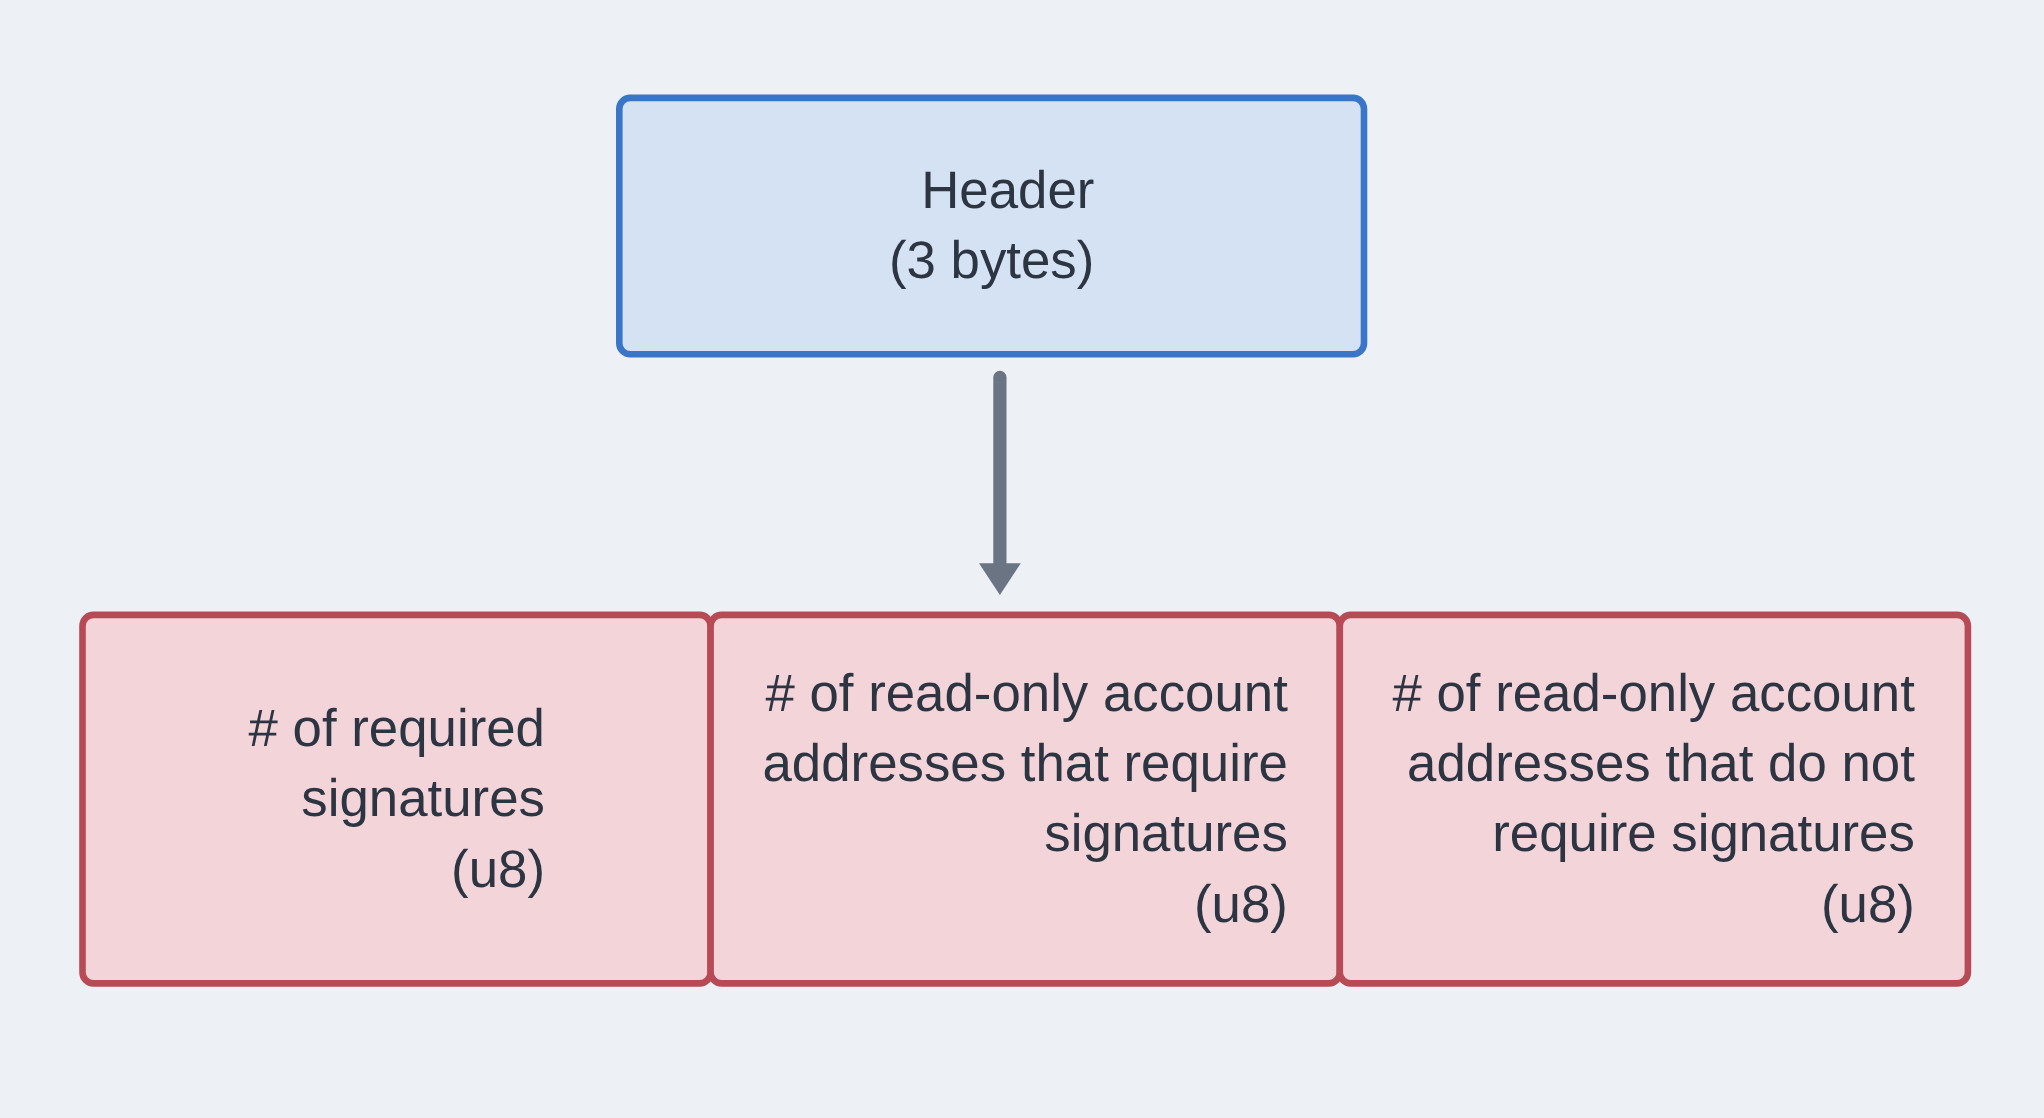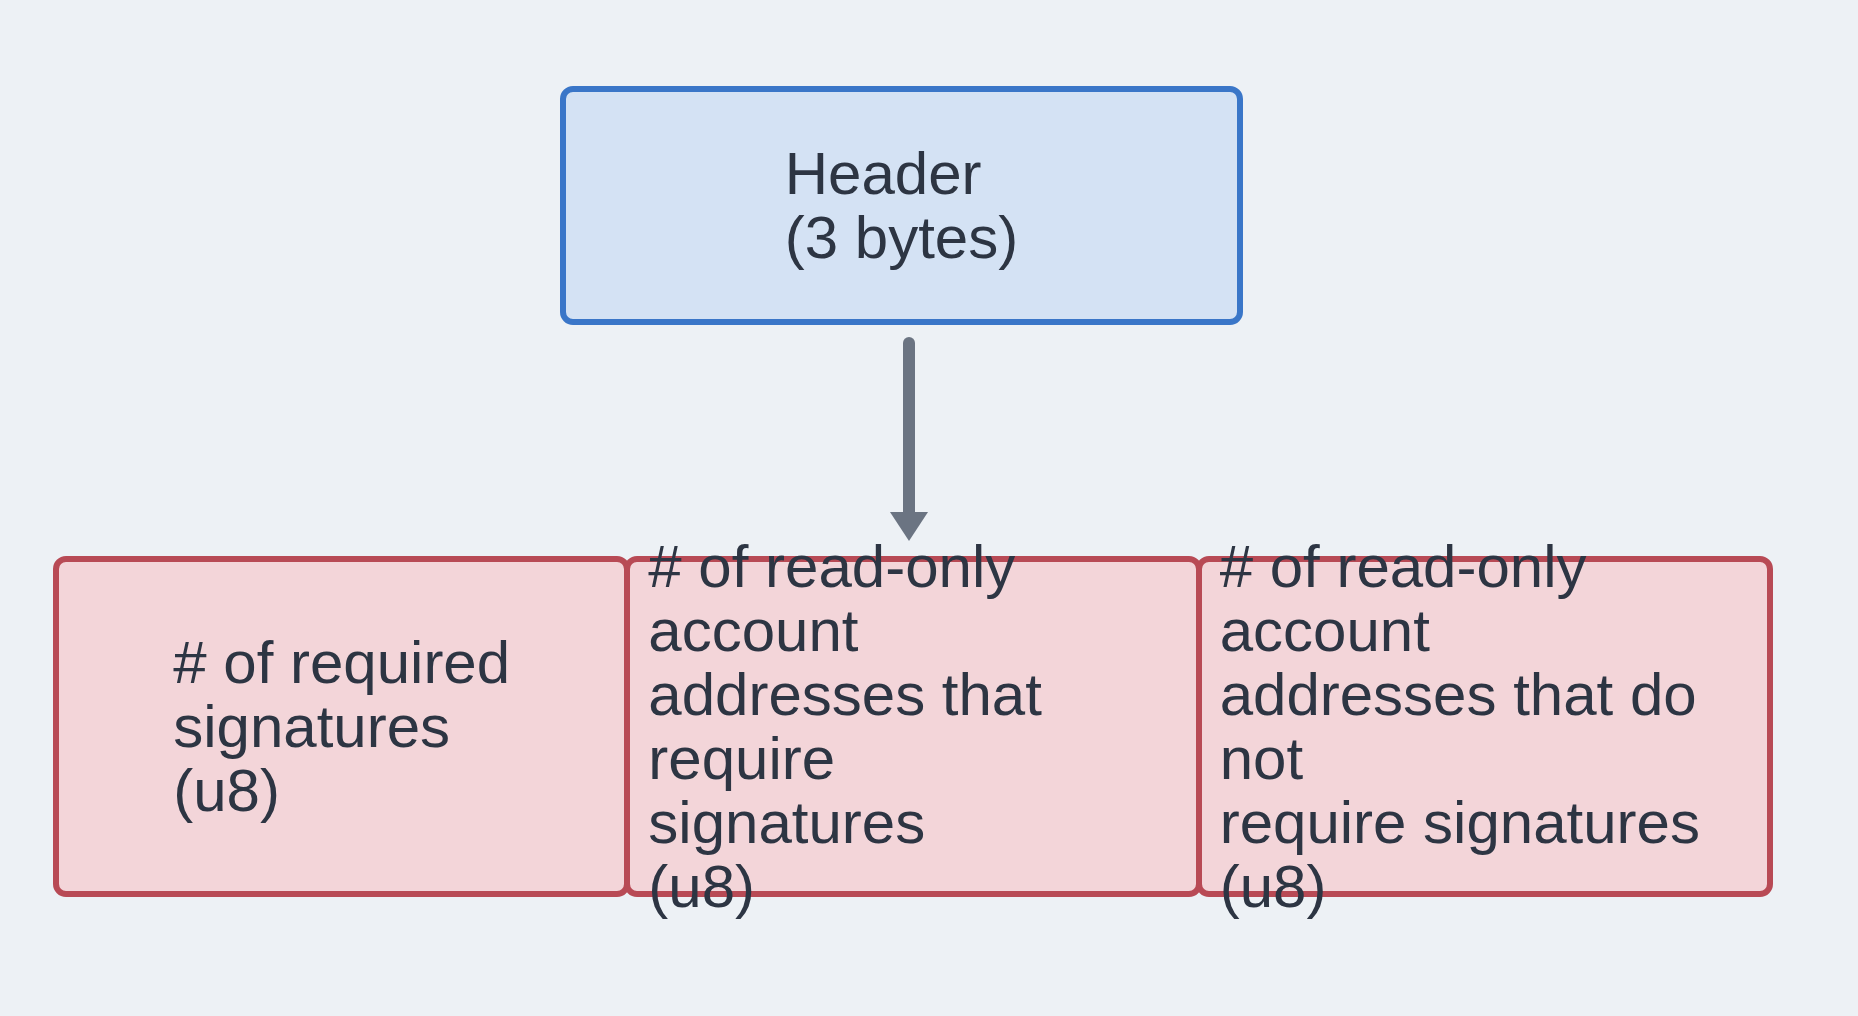--- a/index.html
+++ b/index.html
@@ -22,22 +22,22 @@
     font-family: "Liberation Sans", "DejaVu Sans", sans-serif;
     color: var(--text);
     position: relative;
   }
   .canvas {
     position: absolute;
     inset: 0;
   }
   .box-label {
     white-space: pre-line;
-    text-align: left;
-    font-size: 60px;
+    text-align: right;
+    font-size: 48px;
     line-height: 64px;
     font-weight: 500;
     color: var(--text);
   }
   .header-box {
     position: absolute;
     left: 560px;
     top: 86px;
     width: 683px;
     height: 239px;
@@ -51,21 +51,21 @@
   .arrow-svg {
     position: absolute;
     left: 887px;
     top: 336px;
     width: 44px;
     height: 206px;
     display: block;
   }
   .fields-row {
     position: absolute;
-    left: 53px;
+    left: 72px;
     top: 556px;
     width: 1720px;
     height: 341px;
     display: flex;
   }
   .field-box {
     flex: 1 1 0;
     background: var(--field-fill);
     border: 6px solid var(--field-border);
     border-radius: 13px;

